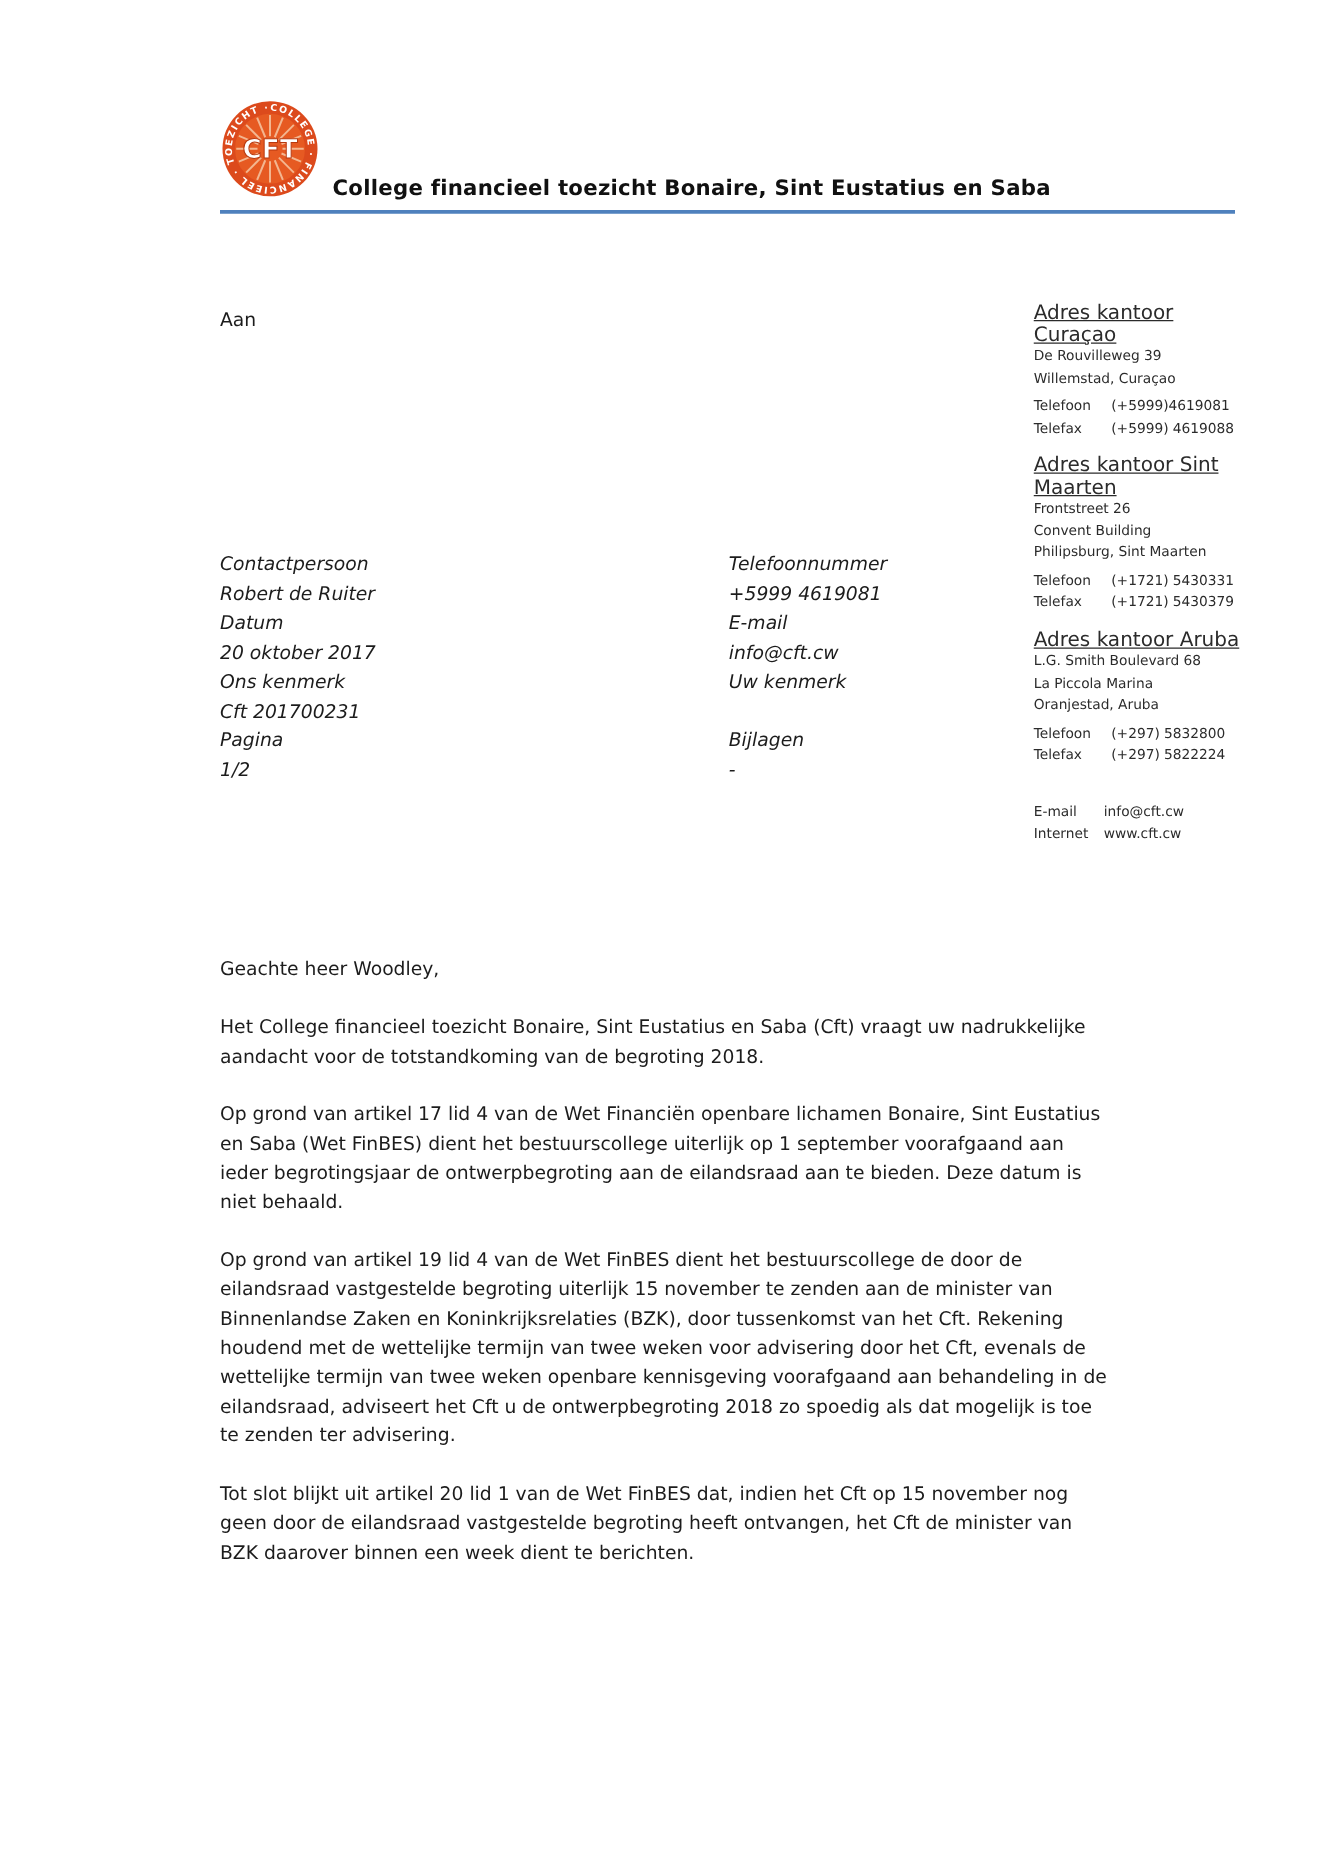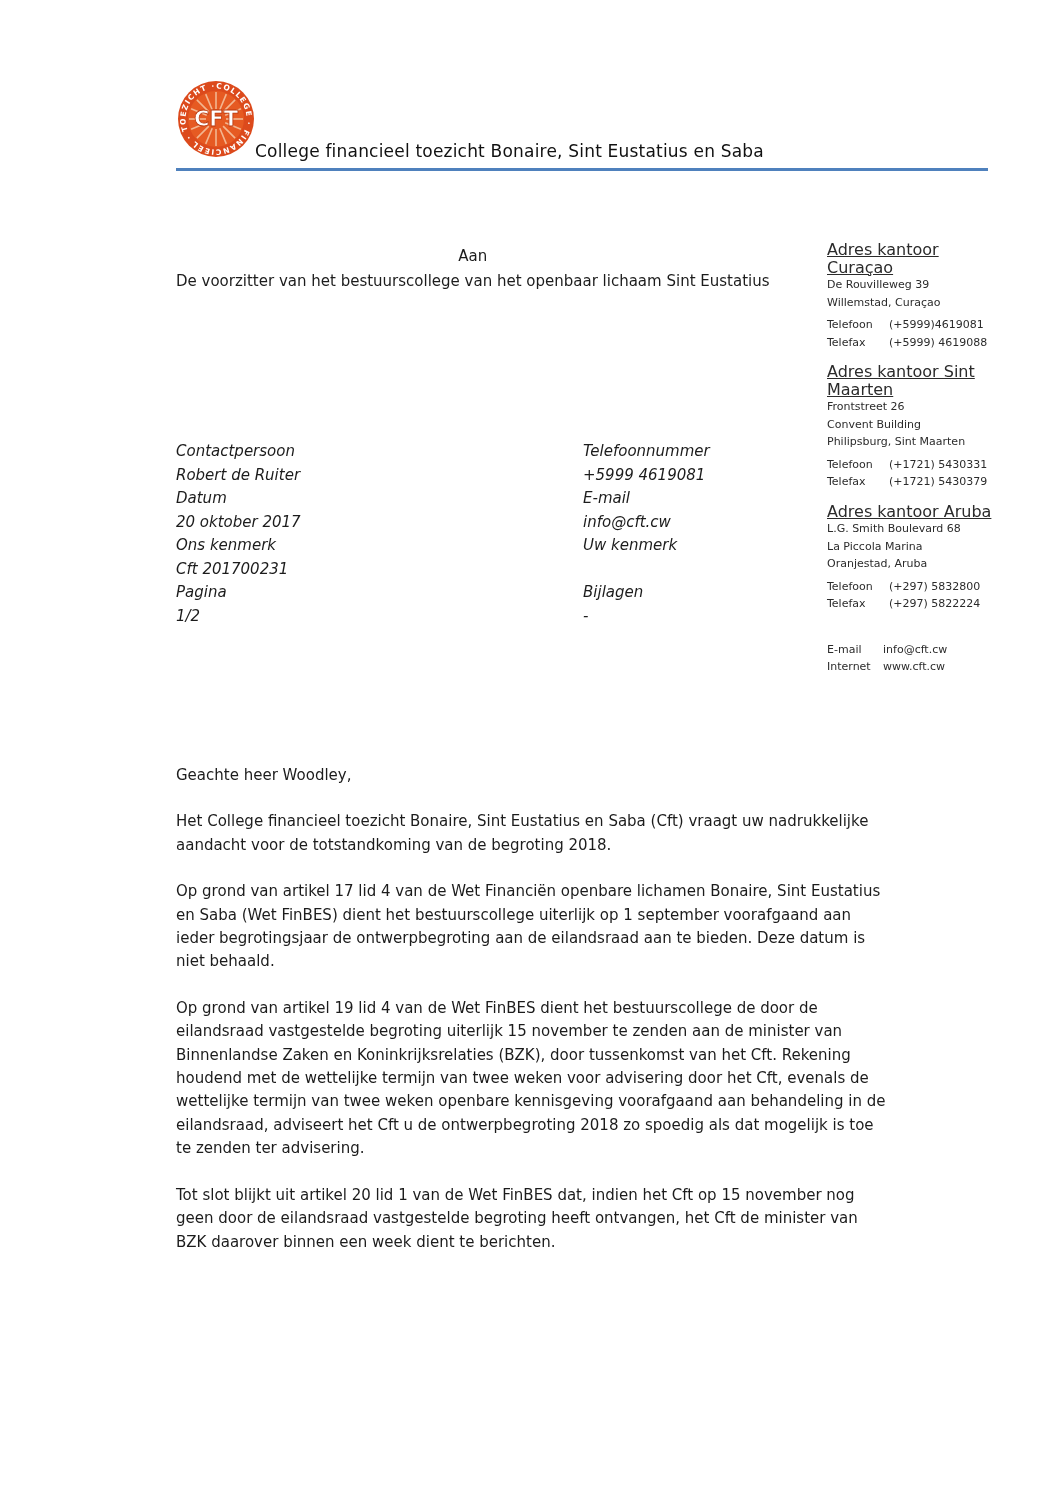--- a/index.html
+++ b/index.html
@@ -3,21 +3,21 @@
 <meta charset="utf-8">
 <style>
   * { margin:0; padding:0; box-sizing:border-box; }
   html, body { background:#ffffff; }
   .page {
     position:relative; width:1058px; height:1497px; background:#ffffff;
     font-family:"DejaVu Sans", sans-serif; color:#1c1c1c; overflow:hidden;
   }
   .logo { position:absolute; left:177px; top:80px; }
   .header-title {
-    position:absolute; left:255px; top:141px; font-size:17px; font-weight:normal;
+    position:absolute; left:266px; top:141px; font-size:17px; font-weight:bold;
     letter-spacing:0.2px; white-space:nowrap; color:#111;
   }
   .header-rule { position:absolute; left:176px; top:168px; width:812px; height:3px; }
   .recipient { position:absolute; left:176px; top:244px; font-size:15px; line-height:25px;text-align:center; }
   .meta-col { position:absolute; top:440px; font-size:15px;font-style:italic; }
   .meta-col .mline { height:23.5px; line-height:23.5px; white-space:nowrap; }
   .meta-left { left:176px; }
   .meta-right { left:583px; }
   .subject { position:absolute; left:176px; top:646px; font-size:15px; line-height:23.5px; }
   .body-text { position:absolute; left:176px; top:764px; width:716px; font-size:15px; line-height:23.4px; }
@@ -69,21 +69,20 @@
       <textPath href="#ringpath" xlink:href="#ringpath">COLLEGE · FINANCIEEL · TOEZICHT ·</textPath>
     </text>
     <text x="39" y="46" text-anchor="middle" font-size="21" font-weight="bold" fill="#ffffff" stroke="#b83a10" stroke-width="0.8" font-family="DejaVu Sans, sans-serif">CFT</text>
   </svg>
 
   <div class="header-title">College financieel toezicht Bonaire, Sint Eustatius en Saba</div>
   <div class="header-rule" style="background:#4f81bd;"></div>
 
   <div class="recipient">
     <div>Aan</div>
-    <div>De voorzitter van het bestuurscollege van het openbaar lichaam Sint Eustatius</div>
   </div>
 
   <div class="meta-col meta-left">
     <div class="mline">Contactpersoon</div>
     <div class="mline">Robert de Ruiter</div>
     <div class="mline">Datum</div>
     <div class="mline">20 oktober 2017</div>
     <div class="mline">Ons kenmerk</div>
     <div class="mline">Cft 201700231</div>
     <div class="mline">Pagina</div>

